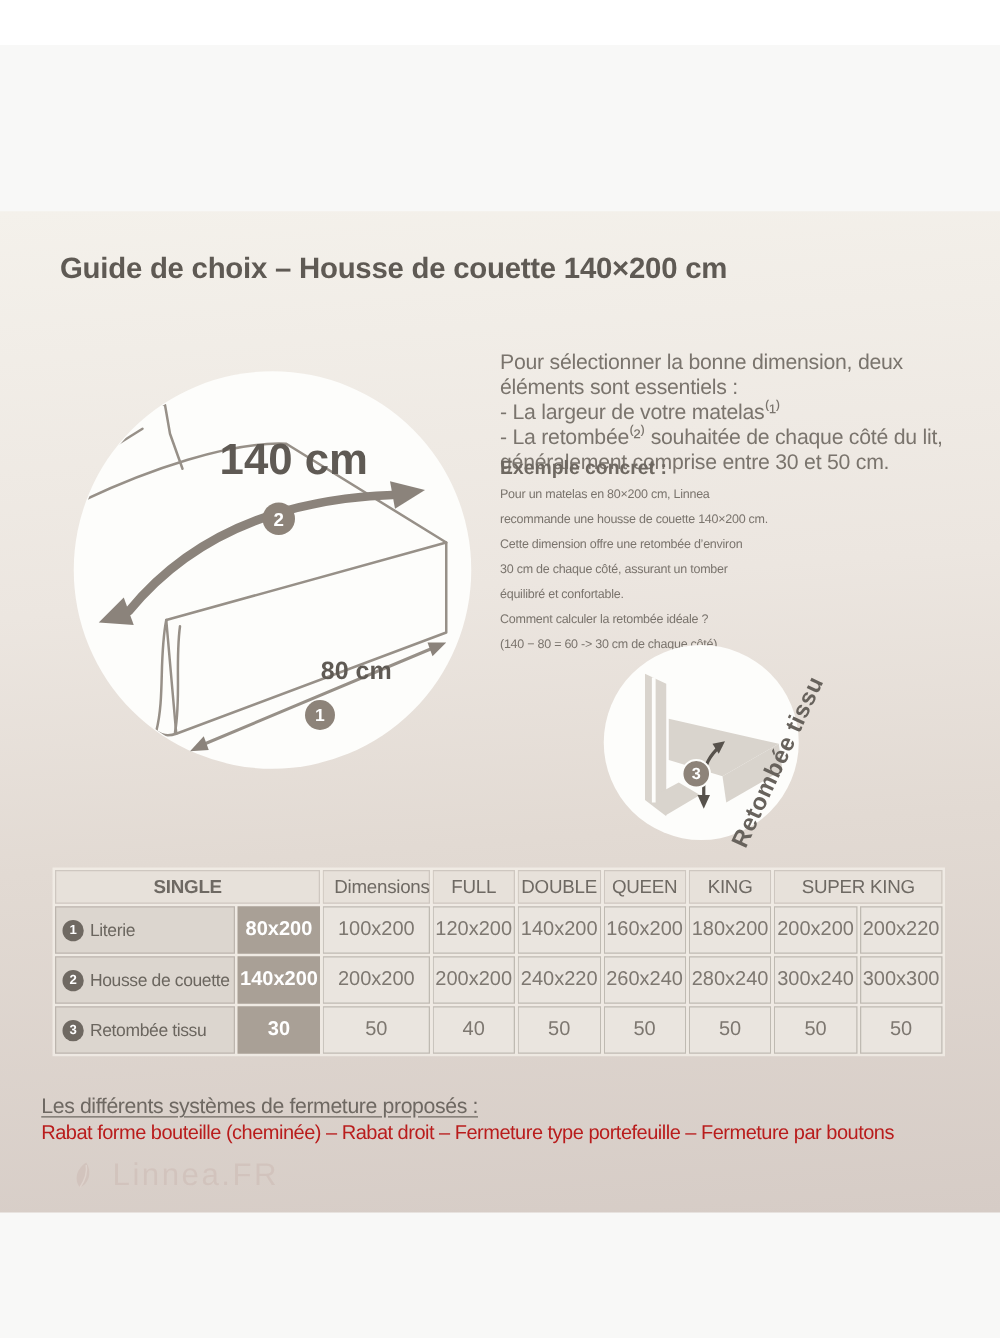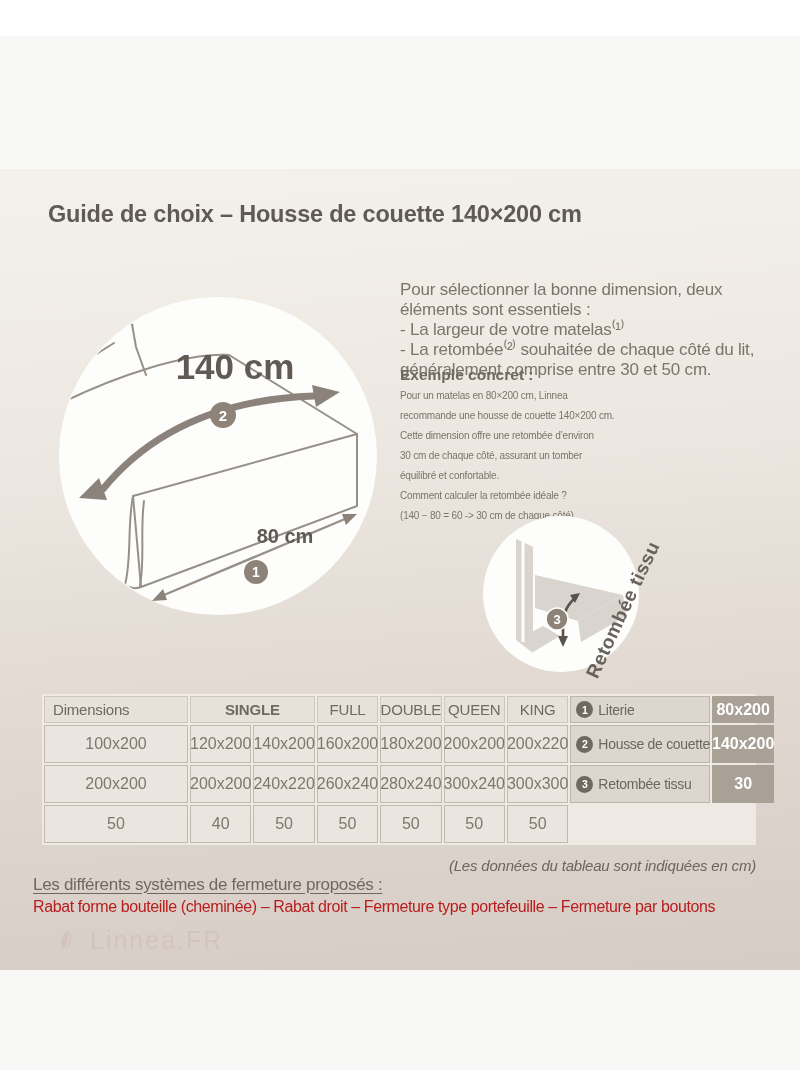--- a/index.html
+++ b/index.html
@@ -135,26 +135,27 @@
       <path d="M95,81 C86,89 81,97 81,110 L81,124" stroke="#57524c" stroke-width="2.6" fill="none"></path>
       <path d="M98,78 L88,80 L93,88 Z" fill="#57524c"></path>
       <path d="M81,132 L76,121 L86,121 Z" fill="#57524c"></path>
       <circle cx="75" cy="104" r="11" fill="#8d8379" stroke="#fdfdfb" stroke-width="1.5"></circle>
       <text x="75" y="108.5" font-size="13" font-weight="bold" fill="#ffffff" text-anchor="middle">3</text>
     </svg>
   </div>
   <div class="abs drop-label">Retombée tissu</div>
 
   <div class="abs" id="dims-table">
+      <div class="th bold" style="grid-column: span 2;">SINGLE</div>
       <div class="th corner">Dimensions</div>
-      <div class="th bold" style="grid-column: span 2;">SINGLE</div>
       <div class="th" style="grid-column: span 1;">FULL</div>
       <div class="th" style="grid-column: span 1;">DOUBLE</div>
       <div class="th" style="grid-column: span 1;">QUEEN</div>
       <div class="th" style="grid-column: span 1;">KING</div>
+      <div class="th" style="grid-column: span 2;">SUPER KING</div>
       <div class="label-cell">
         <span class="tbadge">1</span>
         <span>Literie</span>
       </div>
       <div class="td hl">80x200</div>
       <div class="td">100x200</div>
       <div class="td">120x200</div>
       <div class="td">140x200</div>
       <div class="td">160x200</div>
       <div class="td">180x200</div>
@@ -179,21 +180,20 @@
       <div class="td hl">30</div>
       <div class="td">50</div>
       <div class="td">40</div>
       <div class="td">50</div>
       <div class="td">50</div>
       <div class="td">50</div>
       <div class="td">50</div>
       <div class="td">50</div>
     </div>
 
-  <div class="abs note">(Les données du tableau sont indiquées en cm)</div>
   <div class="abs closures-head">Les différents systèmes de fermeture proposés :</div>
   <div class="abs closures-line">Rabat forme bouteille (cheminée) – Rabat droit – Fermeture type portefeuille – Fermeture par boutons</div>
 
   <div class="abs watermark">
     <svg width="26" height="26" viewBox="0 0 26 26">
       <path d="M13,2 C5,7 3,16 8,22 C15,19 18,10 13,2 Z" fill="#ccb9b2"></path>
       <path d="M8,22 C12,16 14,10 13,4" stroke="#e2d5cf" stroke-width="1.2" fill="none"></path>
     </svg>
     <span>Linnea.FR</span>
   </div>

